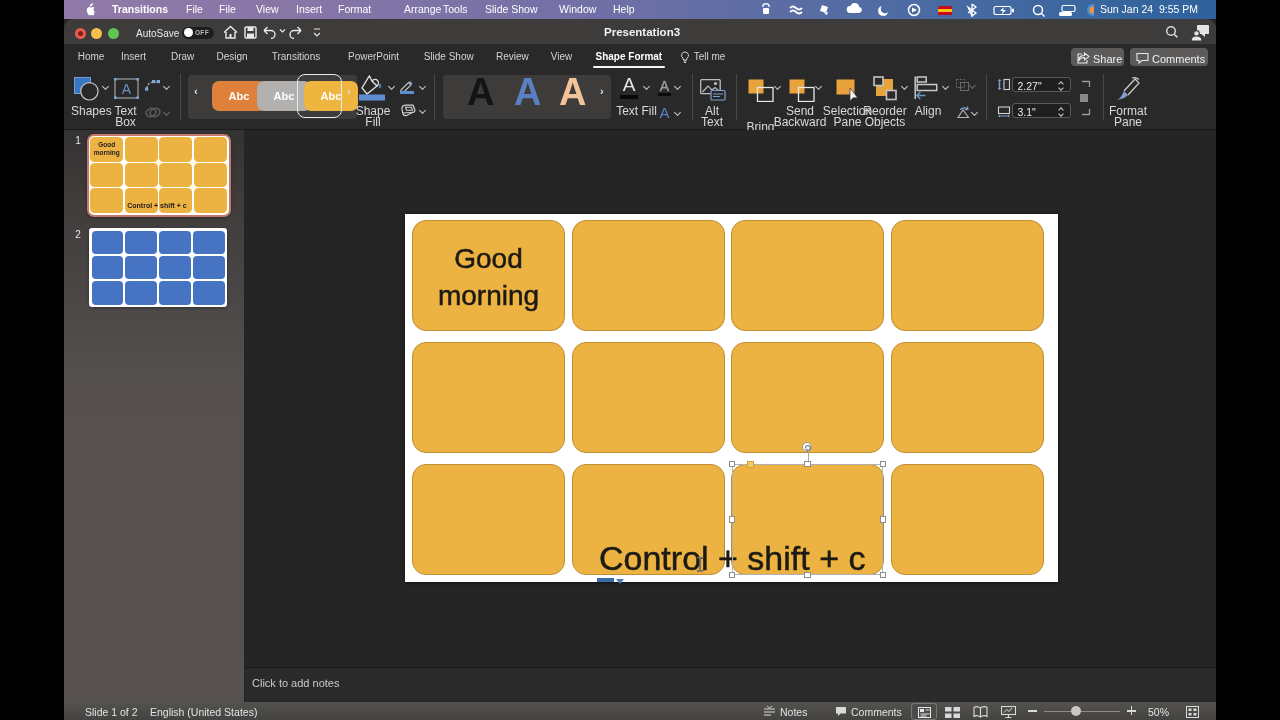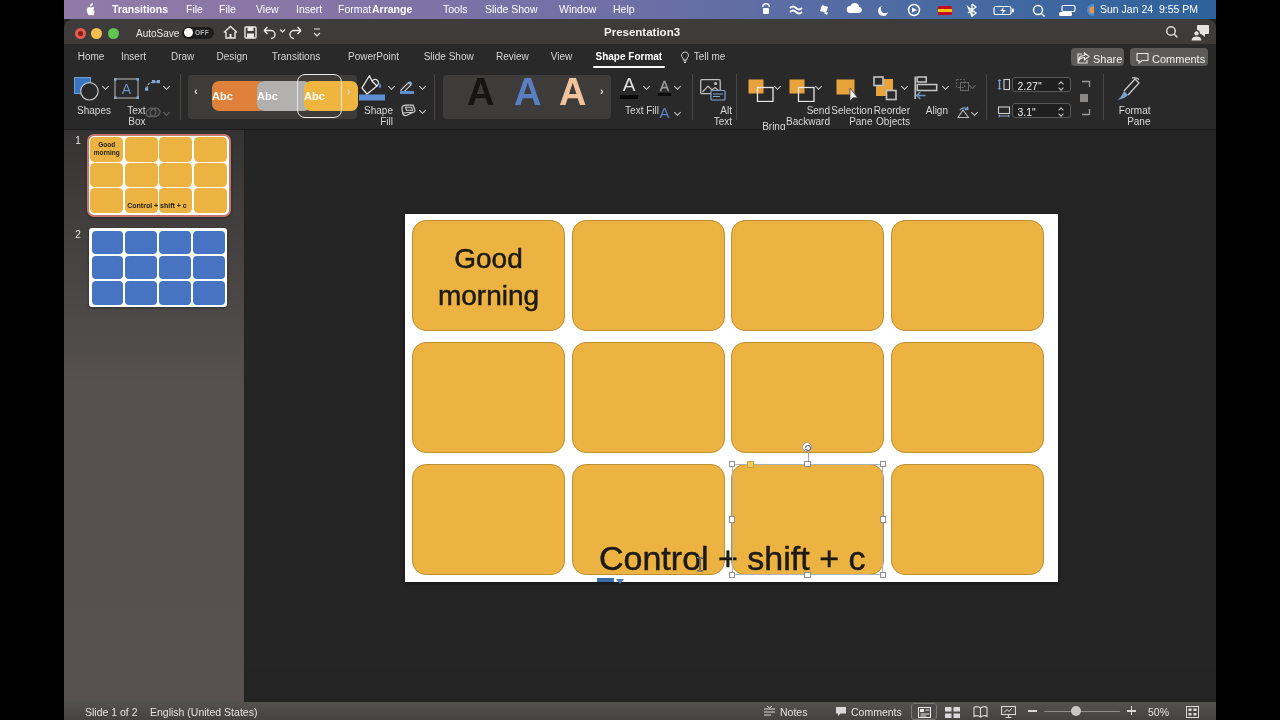--- a/index.html
+++ b/index.html
@@ -11,49 +11,49 @@
   #menubar{position:absolute;left:0;top:0;width:1152px;height:19px;letter-spacing:0;
     background:linear-gradient(90deg,#917aa7 0%,#8876a7 20%,#7270a6 45%,#4a6ba2 75%,#2e629c 100%);
     color:#fff;font-size:10.5px;}
   #menubar span{position:absolute;top:0;line-height:19px;white-space:nowrap;}
   
   #titlebar{position:absolute;left:0;top:19px;width:1152px;height:26px;background:#3e3c3b;border-radius:9px 9px 0 0;border-bottom:1px solid #2a2928;}
   .tl{position:absolute;top:8.5px;width:11px;height:11px;border-radius:50%;}
   #tabs{position:absolute;left:0;top:45px;width:1152px;height:25px;background:#2a2929;color:#d4d4d4;font-size:10px;}
   #tabs span{position:absolute;top:4px;line-height:16px;white-space:nowrap;}
   #ribbon{position:absolute;left:0;top:70px;width:1152px;height:60px;background:#2a2929;border-bottom:1px solid #1c1b1b;color:#dcdcdc;}
-  .rlabel{position:absolute;font-size:10px;line-height:10.5px;text-align:right;color:#d9d9d9;white-space:pre;}
+  .rlabel{position:absolute;font-size:12px;line-height:10.5px;text-align:center;color:#d9d9d9;white-space:pre;}
   .vsep{position:absolute;top:4px;height:46px;width:1px;background:#494847;}
   
   #panel{position:absolute;left:0;top:130px;width:181px;height:572px;background:linear-gradient(180deg,#343232 0%,#3f3c3b 12%,#565150 45%,#575251 100%);border-right:1px solid #232221;}
   
   #canvas{position:absolute;left:181px;top:130px;width:971px;height:537px;background:#262525;}
   #notes{position:absolute;left:181px;top:667px;width:971px;height:35px;background:#2b2a2a;border-top:1px solid #181717;color:#cbcbcb;font-size:11px;}
   #statusbar{position:absolute;left:0;top:702px;width:1152px;height:18px;background:linear-gradient(180deg,#54524f 0%,#454341 100%);color:#e3e3e3;font-size:10.5px;}
   .gold{background:#ecb342;border:1px solid #bf8f33;border-radius:14px;position:absolute;}
   .handle{position:absolute;width:6.5px;height:6.5px;background:#fff;border:1px solid #8e8e8e;}
   .cv{position:absolute;width:5px;height:5px;border-right:1.4px solid #c9c9c9;border-bottom:1.4px solid #c9c9c9;transform:rotate(45deg);transform-origin:center;}
-  .abcbox{position:absolute;top:11px;width:54px;height:30px;border-radius:7px;color:#fff;font-weight:bold;font-size:11px;line-height:30px;}
+  .abcbox{position:absolute;top:11px;width:54px;height:30px;border-radius:7px;color:#fff;font-weight:bold;font-size:11px;text-align:center;line-height:30px;}
   .galbox{position:absolute;top:5px;height:44px;background:#3d3c3b;border-radius:4px;}
   .garr{position:absolute;color:#e0e0e0;font-size:11px;font-weight:bold;}
 </style>
 </head>
 <body>
 <div id="screen">
   <div id="menubar">
     <svg class="abs" style="left:21px;top:3px;" width="12" height="13" viewBox="0 0 12 13">
       <path d="M8.3 0.2 c0.2 0.9 -0.2 1.8 -0.8 2.5 c-0.6 0.7 -1.5 1.2 -2.4 1.1 c-0.2 -0.9 0.3 -1.8 0.8 -2.4 c0.6 -0.7 1.6 -1.2 2.4 -1.2 z M9.8 12 c-0.6 0.9 -1.3 1.1 -2.1 0.8 c-0.8 -0.3 -1.2 -0.3 -2 0 c-1 0.4 -1.6 0.2 -2.2 -0.7 C1.6 9.5 1.2 6.6 2.8 5 c0.8 -0.8 2 -0.9 2.8 -0.5 c0.6 0.3 1.1 0.3 1.8 0 c0.9 -0.4 1.8 -0.3 2.5 0.5 c-1.5 1.1 -1.3 3.3 0.3 4.1 c-0.3 1.1 -0.6 1.7 -1.2 2.6 z" fill="#fff" transform="scale(.95)"></path>
     </svg>
     <span style="left:48px;font-weight:bold;">Transitions</span>
     <span style="left:122px;">File</span>
     <span style="left:155px;">File</span>
     <span style="left:192px;">View</span>
     <span style="left:232px;">Insert</span>
     <span style="left:274px;">Format</span>
-    <span style="left:308px;font-weight:bold;">Arrange</span>
+    <span style="left:340px;">Arrange</span>
     <span style="left:379px;">Tools</span>
     <span style="left:421px;">Slide Show</span>
     <span style="left:495px;">Window</span>
     <span style="left:549px;">Help</span>
     <span style="left:1036px;">Sun Jan 24&nbsp;&nbsp;9:55 PM</span>
     <svg class="abs" style="left:690px;top:3px;" width="340" height="14" viewBox="0 0 340 14">
       <g fill="#fff" stroke="none">
         <path d="M8 4 a4 4 0 0 1 8 0 l-1.5 0 a2.5 2.5 0 0 0 -5 0 z" opacity=".9"></path>
         <rect x="9" y="5" width="6" height="6" rx="1"></rect>
         <path d="M36 5 q3 -3 6 0 q3 3 6 0" stroke="#fff" stroke-width="1.8" fill="none"></path>
@@ -376,20 +376,23 @@
       <div class="handle" style="left:474.5px;top:357.5px;"></div>
       <div class="abs" style="left:341.7px;top:247.3px;width:7px;height:7px;background:#f2c963;border:1px solid #c9a33c;"></div>
       <svg class="abs" style="left:289px;top:342px;" width="12" height="17" viewBox="0 0 12 17">
         <path d="M3 1.5 q3 1.5 6 0 M3 15.5 q3 -1.5 6 0 M6 2.5 v12" fill="none" stroke="#101010" stroke-width="1.6"></path>
         <path d="M3 1.5 q3 1.5 6 0 M3 15.5 q3 -1.5 6 0 M6 2.5 v12" fill="none" stroke="#ffffff" stroke-width="0.6"></path>
       </svg>
       <div class="abs" style="left:192px;top:364px;width:17px;height:4px;background:#3a6ca8;"></div>
       <div class="abs" style="left:211px;top:365px;width:0;height:0;border-left:4px solid transparent;border-right:4px solid transparent;border-top:5px solid #4a7ab5;"></div>
     </div>
   </div>
+  <div id="notes">
+      <span class="abs" style="left:7px;top:9px;">Click to add notes</span>
+    </div>
   <div id="statusbar">
     <span class="abs" style="left:21px;top:3.5px;">Slide 1 of 2</span>
     <span class="abs" style="left:86px;top:3.5px;">English (United States)</span>
     <svg class="abs" style="left:699px;top:4px;" width="13" height="11" viewBox="0 0 13 11">
       <path d="M1 3 h11 M1 6 h11 M1 9 h7" stroke="#d9d9d9" stroke-width="1.1"></path>
       <path d="M4 0 l2.5 2 l2.5 -2" fill="none" stroke="#d9d9d9" stroke-width="1"></path>
     </svg>
     <span class="abs" style="left:716px;top:3.5px;">Notes</span>
     <svg class="abs" style="left:771px;top:4px;" width="12" height="11" viewBox="0 0 12 11">
       <path d="M1 1 H11 V7.5 H5.5 L3 10 V7.5 H1 z" fill="#d9d9d9"></path>

